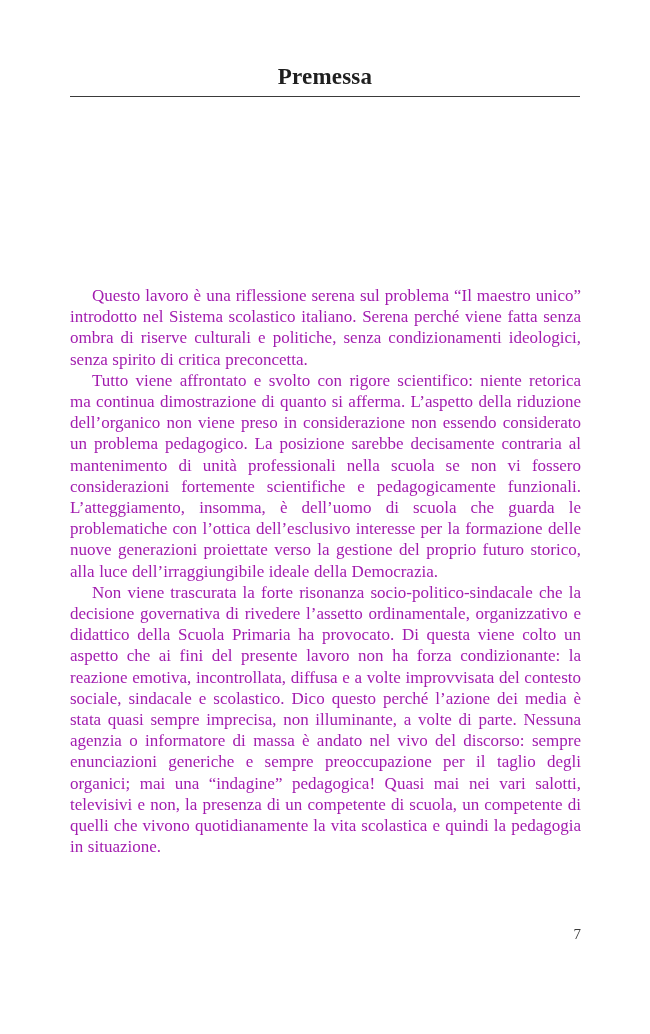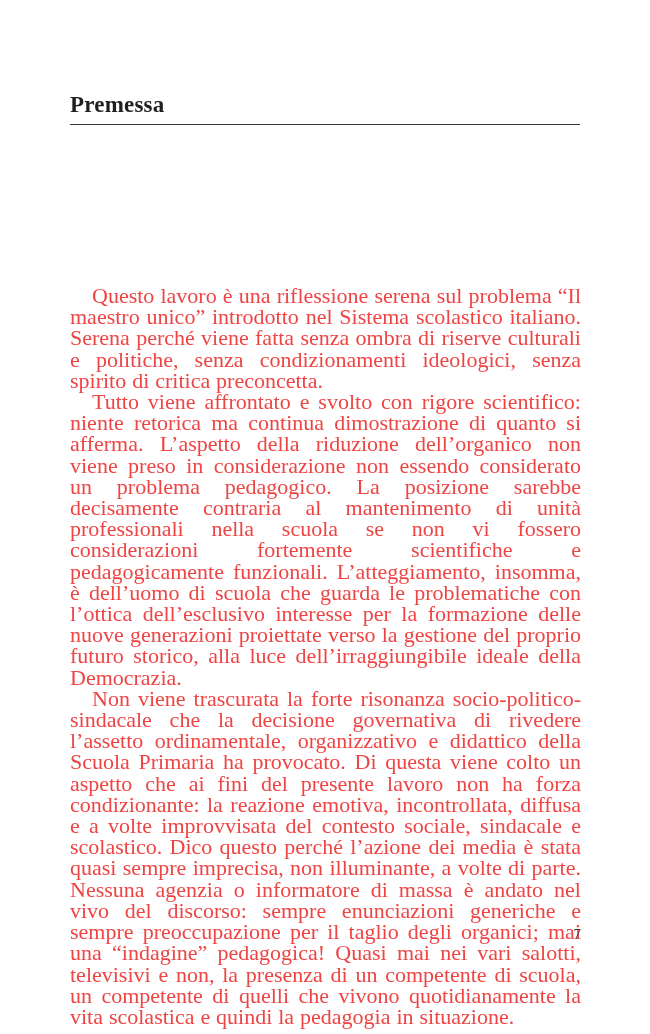--- a/index.html
+++ b/index.html
@@ -22,22 +22,23 @@
     position: relative;
     width: 650px;
     height: 1034px;
     box-sizing: border-box;
   }
 
   
   .heading-block {
     position: absolute;
     left: 70px;
-    top: 92px;
+    top: 64px;
     width: 510px;
+    text-align: center;
   }
 
   .chapter-title {
     font-family: "Liberation Serif", "DejaVu Serif", serif;
     font-weight: bold;
     font-size: 23px;
     line-height: 26px;
     letter-spacing: 0.2px;
     color: #1f1f1f;
     margin: 0;
@@ -57,26 +58,26 @@
   .body-column {
     position: absolute;
     left: 70px;
     top: 285px;
     width: 511px;
   }
 
   .body-column p {
     margin: 0;
     padding: 0;
-    font-size: 22px;
+    font-size: 17px;
     line-height: 21.2px;
     text-align: justify;
     text-justify: inter-word;
     text-indent: 22px;
-    color: #ef4444;
+    color: #a21caf;
     hyphens: manual;
     word-spacing: 0.02em;
   }
 
   
   .folio {
     position: absolute;
     left: 70px;
     top: 925px;
     width: 511px;

